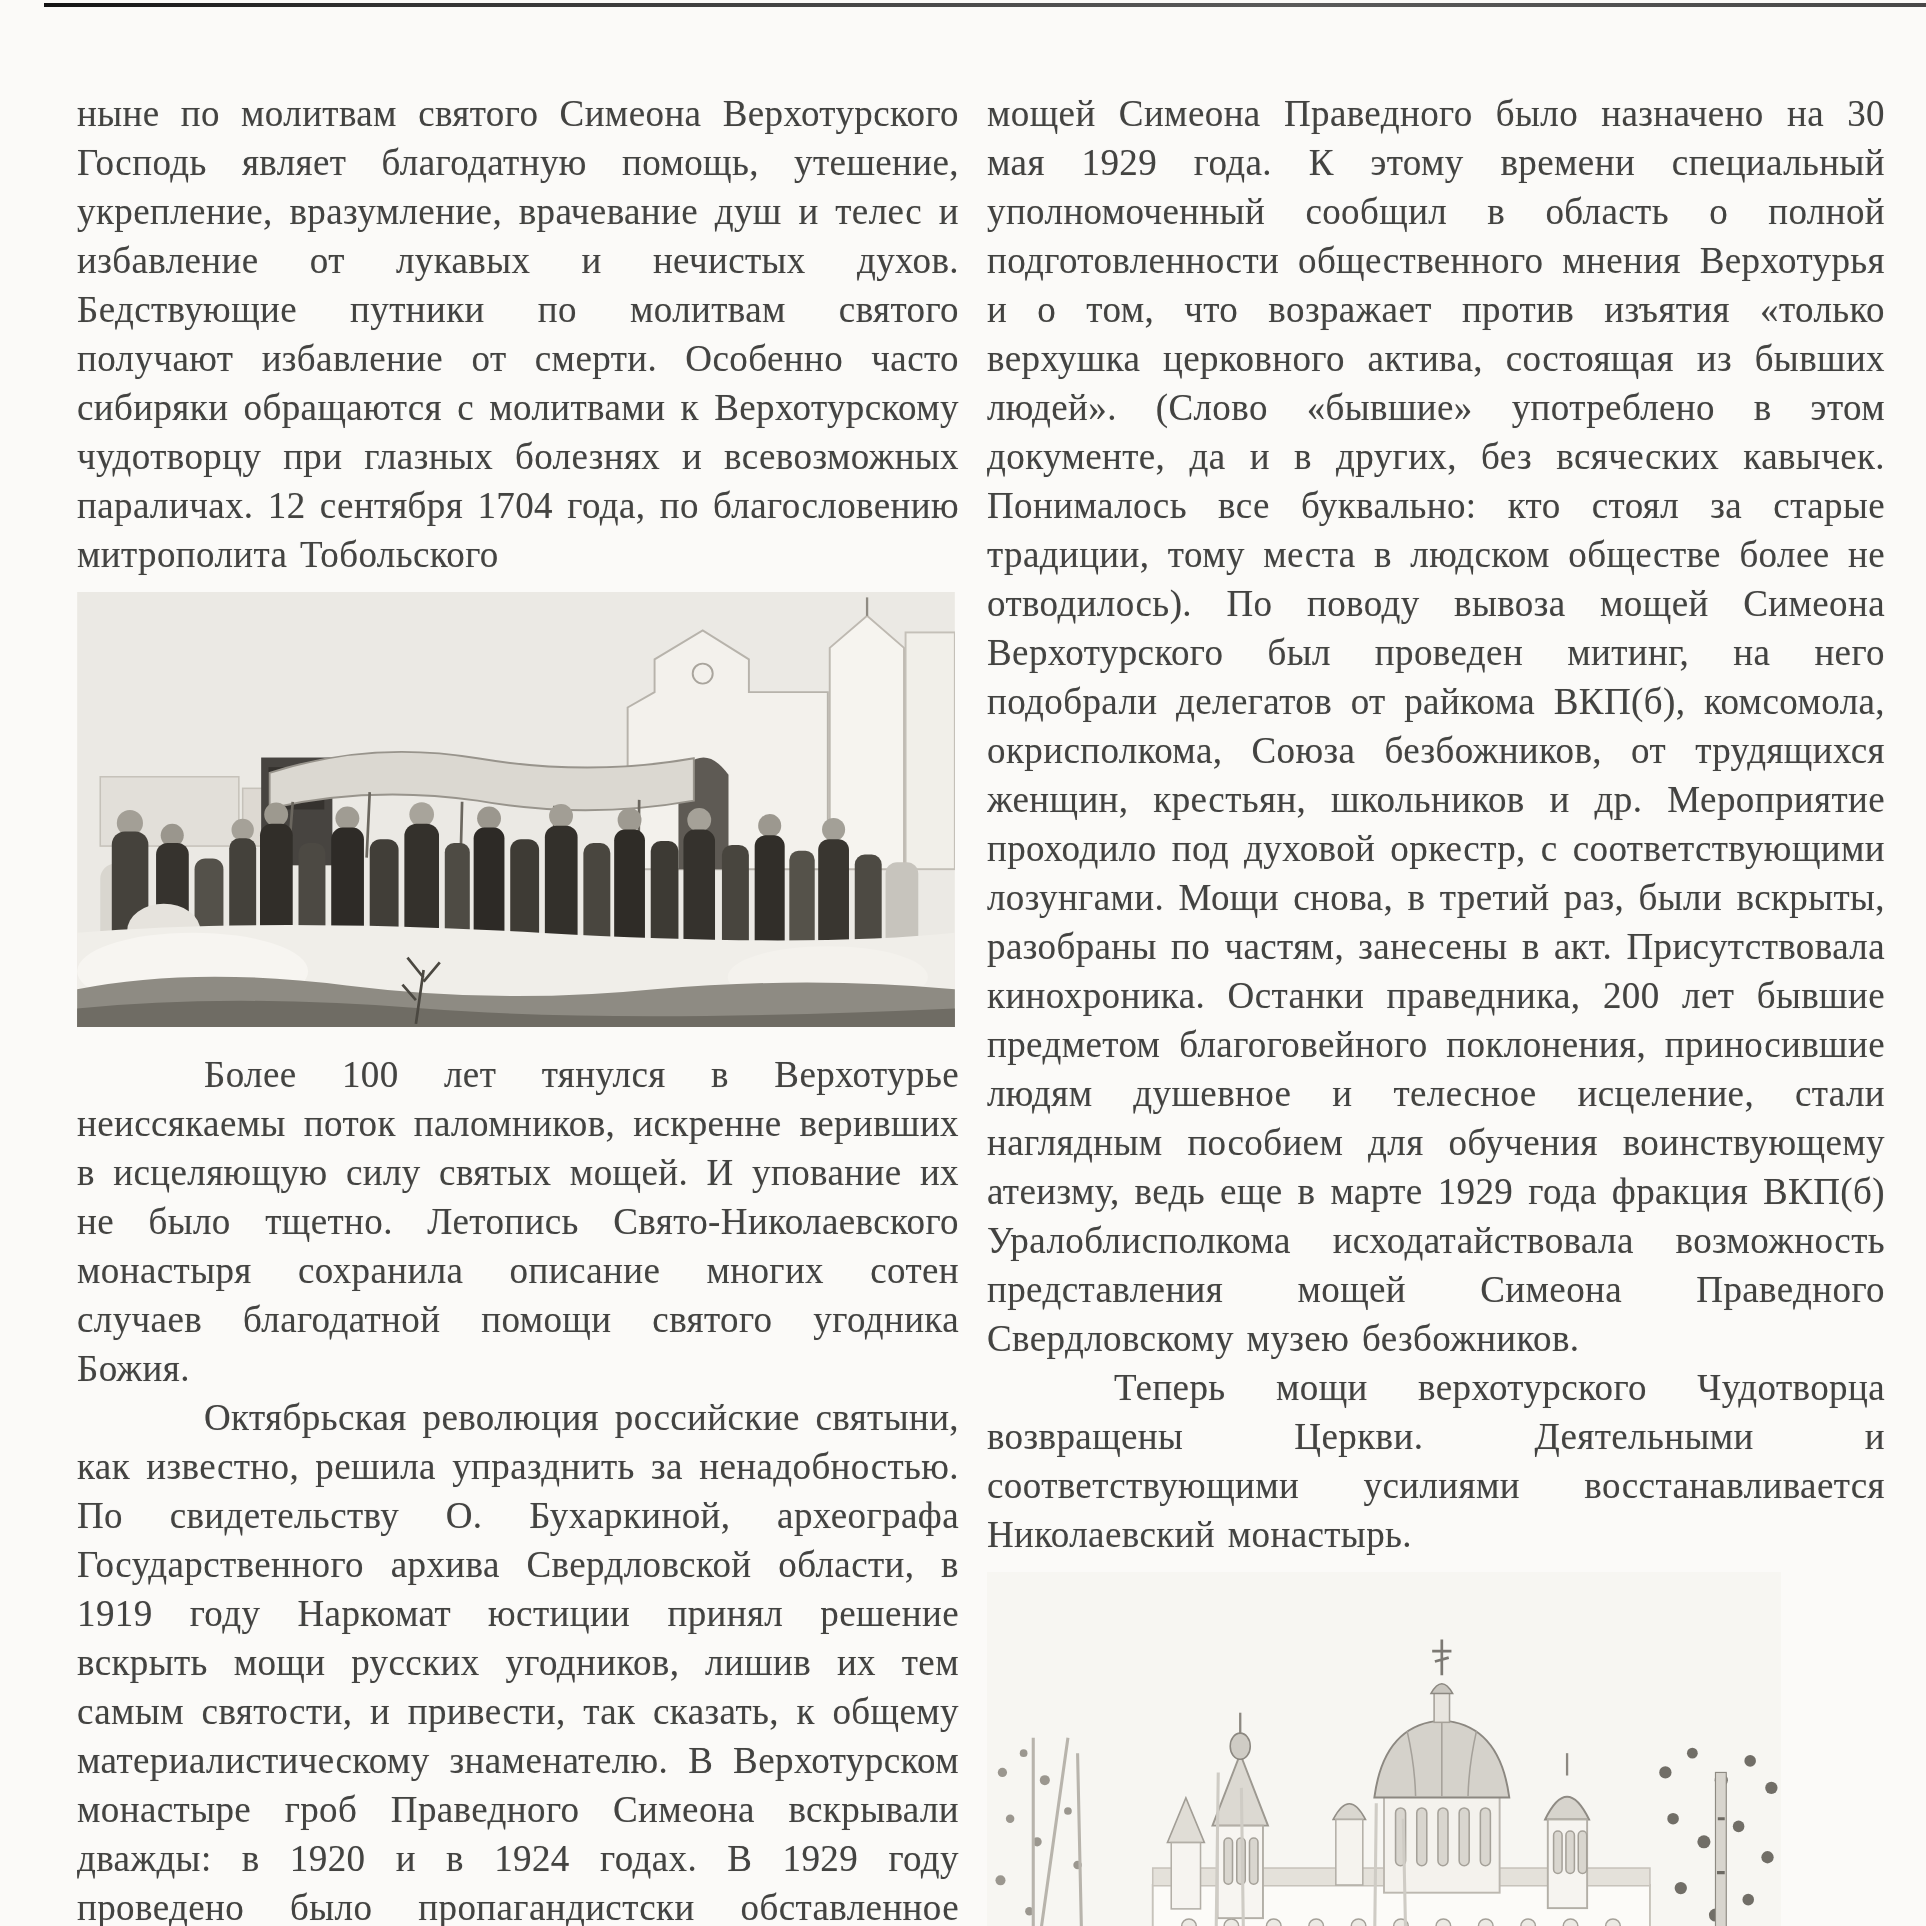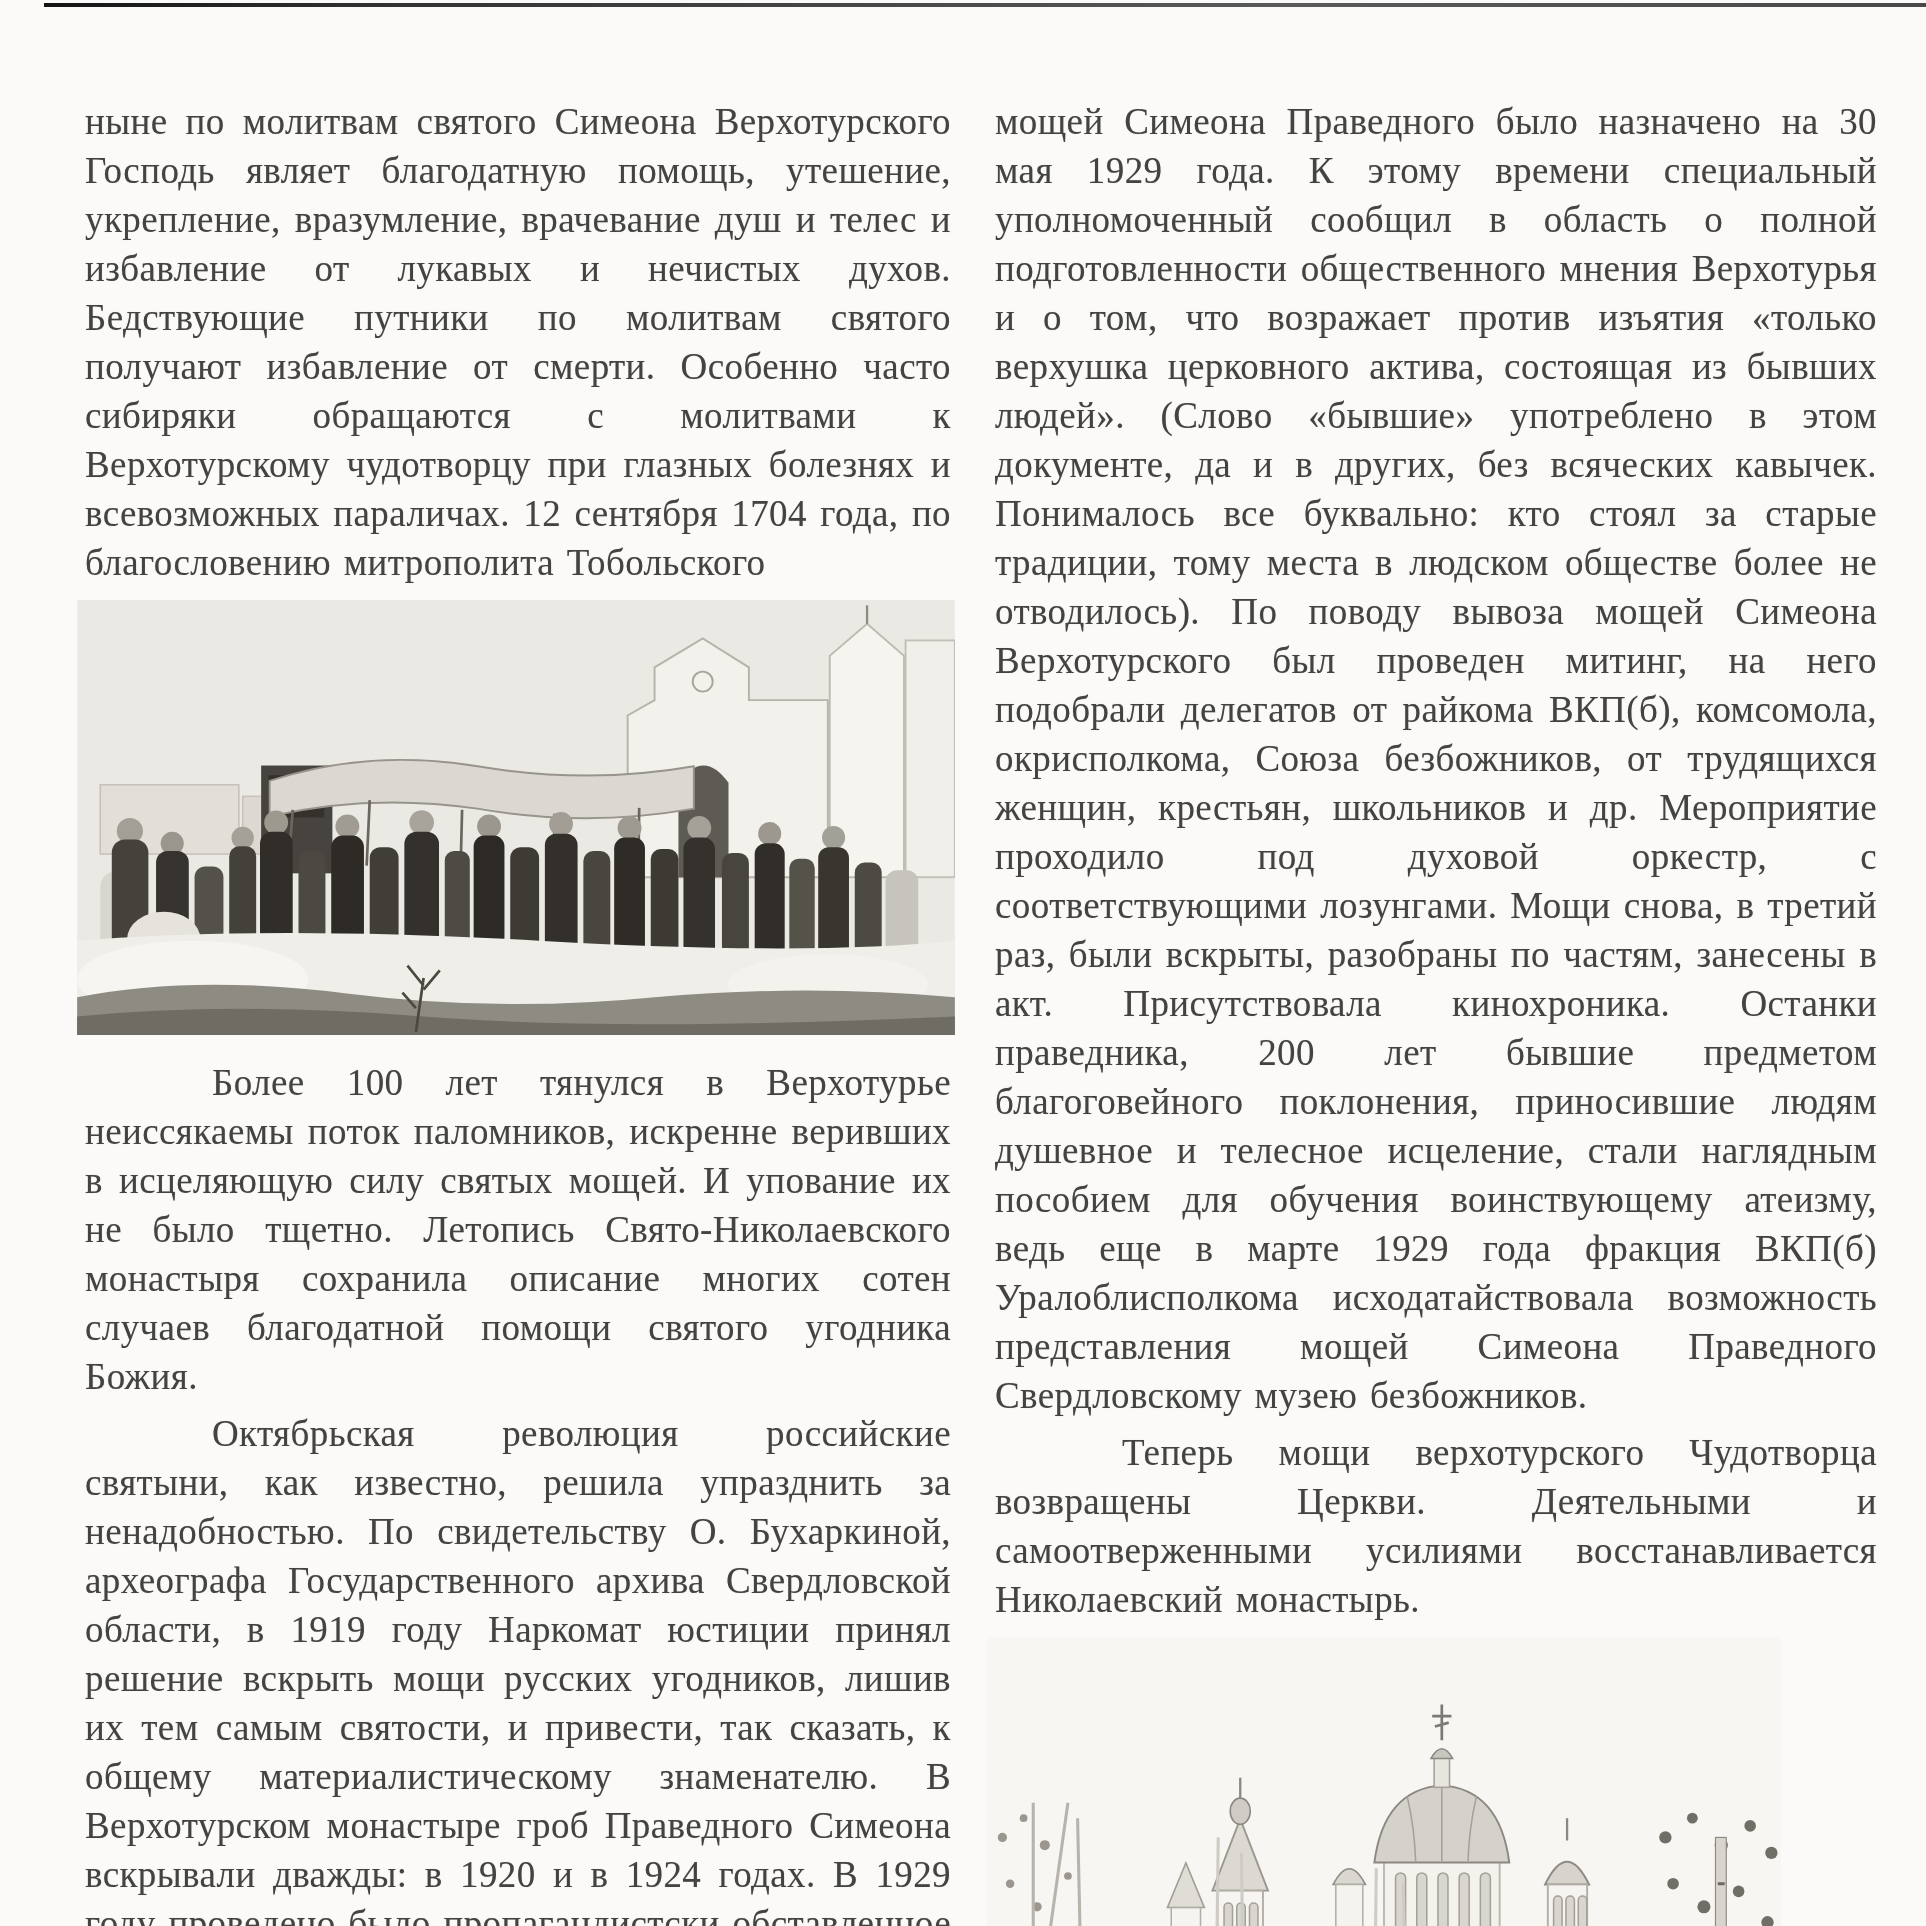--- a/index.html
+++ b/index.html
@@ -9,21 +9,21 @@
     font-family:"Liberation Serif", serif;
     color:#434341;
   }
   .column{
     position:absolute;top:89px;text-align:justify;
     font-size:37px;line-height:49px;letter-spacing:0.4px;word-spacing:3.1px;
     overflow:hidden;
   }
   #left-column{left:77px;width:882px;height:2558px;}
   #right-column{left:987px;width:898px;height:2581px;}
-  .para{margin:8px;text-shadow:0 0 0.8px rgba(80,80,80,.35);}
+  .para{margin:0;text-shadow:0 0 0.8px rgba(80,80,80,.35);}
   .para.indent{text-indent:127px;}
   .figure{display:block;margin:13px 0 10.8px 0;}
   .scan-line-top{
     position:absolute;left:44px;top:3.1px;height:3.5px;width:1920px;
     background:linear-gradient(to right,#141414,#323232 18%,#5a5a5a 65%,#474747);
   }
 </style>
 </head>
 <body>
 
@@ -104,21 +104,21 @@
     </svg>
   </div>
 
   <p class="para indent">Более 100 лет тянулся в Верхотурье неиссякаемы поток паломников, искренне веривших в исцеляющую силу святых мощей. И упование их не было тщетно. Летопись Свято-Николаевского монастыря сохранила описание многих сотен случаев благодатной помощи святого угодника Божия.</p>
   <p class="para indent">Октябрьская революция российские святыни, как известно, решила упразднить за ненадобностью. По свидетельству О. Бухаркиной, археографа Государственного архива Свердловской области, в 1919 году Наркомат юстиции принял решение вскрыть мощи русских угодников, лишив их тем самым святости, и привести, так сказать, к общему материалистическому знаменателю. В Верхотурском монастыре гроб Праведного Симеона вскрывали дважды: в 1920 и в 1924 годах. В 1929 году проведено было пропагандистски обставленное изъятие мощей и вывоз их в музей Свердловска. Тщательно разрабатывалась программа этого мероприятия. Вся переписка шла под грифом «секретно». С 1924 года рака с мощами верхотурского чудотворца была опечатана, однако многочисленные паломники продолжали стекаться к ней. В 1928 году община верующих Верхотурья обратилась к местным властям с ходатайством о снятии печатей. В ответ на это областной административный отдел потребовал «полной ликвидации варварского пережитка».    Изъятие</p>
 </div>
 
 <div id="right-column" class="column">
 
   <p class="para">мощей Симеона Праведного было назначено на 30 мая 1929 года. К этому времени специальный уполномоченный сообщил в область о полной подготовленности общественного мнения Верхотурья и о том, что возражает против изъятия «только верхушка церковного актива, состоящая из бывших людей». (Слово «бывшие» употреблено в этом документе, да и в других, без всяческих кавычек. Понималось все буквально: кто стоял за старые традиции, тому места в людском обществе более не отводилось). По поводу вывоза мощей Симеона Верхотурского был проведен митинг, на него подобрали делегатов от райкома ВКП(б), комсомола, окрисполкома, Союза безбожников, от трудящихся женщин, крестьян, школьников и др. Мероприятие проходило под духовой оркестр, с соответствующими лозунгами. Мощи снова, в третий раз, были вскрыты, разобраны по частям, занесены в акт. Присутствовала кинохроника. Останки праведника, 200 лет бывшие предметом благоговейного поклонения, приносившие людям душевное и телесное исцеление, стали наглядным пособием для обучения воинствующему атеизму, ведь еще в марте 1929 года фракция ВКП(б) Уралоблисполкома исходатайствовала возможность представления мощей Симеона Праведного Свердловскому музею безбожников.</p>
-  <p class="para indent">Теперь мощи верхотурского Чудотворца возвращены Церкви. Деятельными и самоотверженными усилиями восстанавливается Николаевский монастырь.</p>
+  <p class="para indent">Теперь мощи верхотурского Чудотворца возвращены Церкви. Деятельными и соответствующими усилиями восстанавливается Николаевский монастырь.</p>
 
   <div class="figure">
     <svg width="794" height="636" viewBox="0 0 2060 1650">
       <rect width="2060" height="1650" fill="#f7f6f2"></rect>
 
       <g fill="#9b978f">
         <circle cx="40" cy="520" r="12"></circle>
           <circle cx="95" cy="470" r="10"></circle>
           <circle cx="150" cy="540" r="13"></circle>
         <circle cx="60" cy="640" r="11"></circle>

